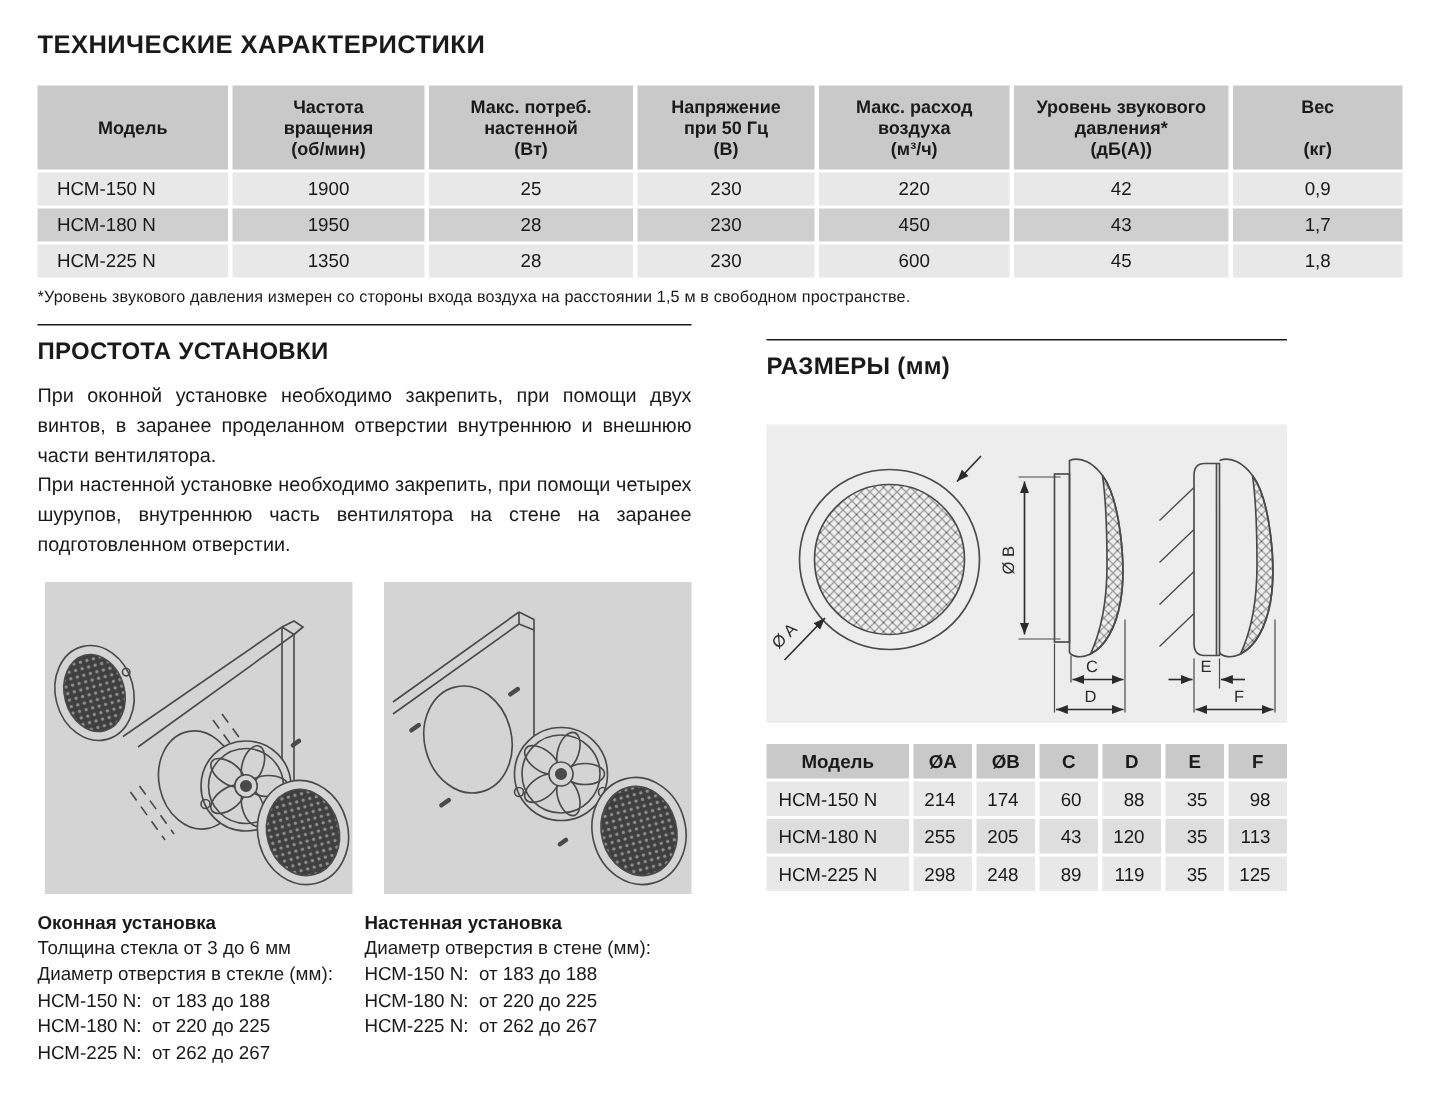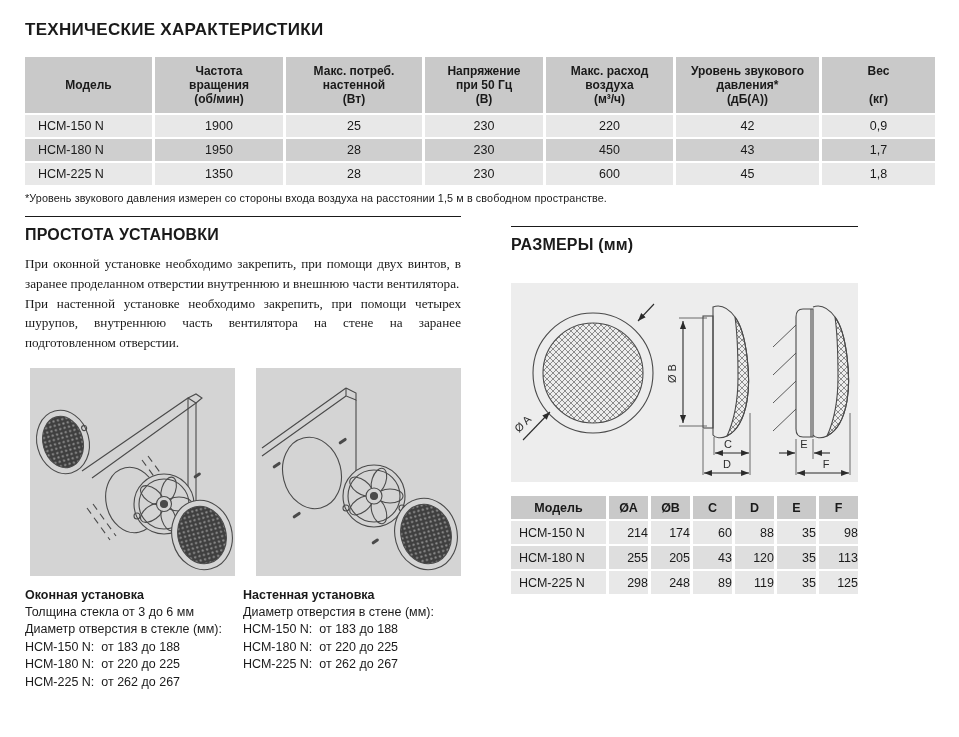--- a/index.html
+++ b/index.html
@@ -27,21 +27,21 @@
   .rl { background:var(--row-light,#e8e8e8); }
   .rm { background:var(--row-mid,#cfcfcf); }
   .footnote { position:absolute; left:25px; top:192px; font-size:10.8px; letter-spacing:.1px; }
 
   
   .col-left  { position:absolute; left:25px;  top:216px; width:436px; }
   .col-right { position:absolute; left:511px; top:226px; width:347px; }
   .rule { border-top:1.6px solid #1a1a1a; }
   .h2 { font-size:16px; font-weight:bold; margin:9px 0 0; letter-spacing:.2px; }
 
-  .paras { margin-top:10px;font-family:Liberation Serif, serif; }
+  .paras { margin-top:10px; }
   .paras p { font-size:13.2px; line-height:19.8px; text-align:justify; }
 
   .illus-row { display:flex; gap:21px; margin-top:15px; margin-left:5px; }
   .illus-box { width:205px; height:208px; background:var(--illustration-bg,#d4d4d4); }
   .illus-box svg { display:block; }
 
   .cap-row { display:flex; margin-top:10px; }
   .cap-block { width:233px; }
   .cap-title { font-weight:bold; font-size:12.5px; line-height:18px; }
   .cap-line { font-size:12.5px; line-height:17.5px; white-space:pre-wrap; }
@@ -49,21 +49,21 @@
   .drawing-box { width:347px; height:199px; background:var(--drawing-bg,#ededed); margin-top:29px; }
   .drawing-box svg { display:block; }
 
   .dims-table {
     margin-top:14px; width:347px;
     display:grid; grid-template-columns:95px repeat(6,1fr);
     grid-template-rows:repeat(4,23px); column-gap:3px; row-gap:2px;
   }
   .dh { background:var(--table-header-bg,#c9c9c9); font-weight:bold; font-size:12.5px;
         display:flex; align-items:center; justify-content:center; }
-  .dd { font-size:12.5px; display:flex; align-items:center; justify-content:flex-end; }
+  .dd { font-size:12.5px; display:flex; align-items:center; justify-content:flex-end; padding-right:11px; }
   .dd.model { justify-content:flex-start; padding-right:0; padding-left:8px; }
   .drl { background:var(--row-light,#e8e8e8); }
   .drm { background:var(--dims-row-mid,#dedede); }
 
   .dwg-text { font-size:11px; fill:#2b2b2b; font-family:"Liberation Sans",sans-serif; }
 </style>
 </head>
 <body>
 
 <svg width="0" height="0" style="position:absolute" aria-hidden="true">

